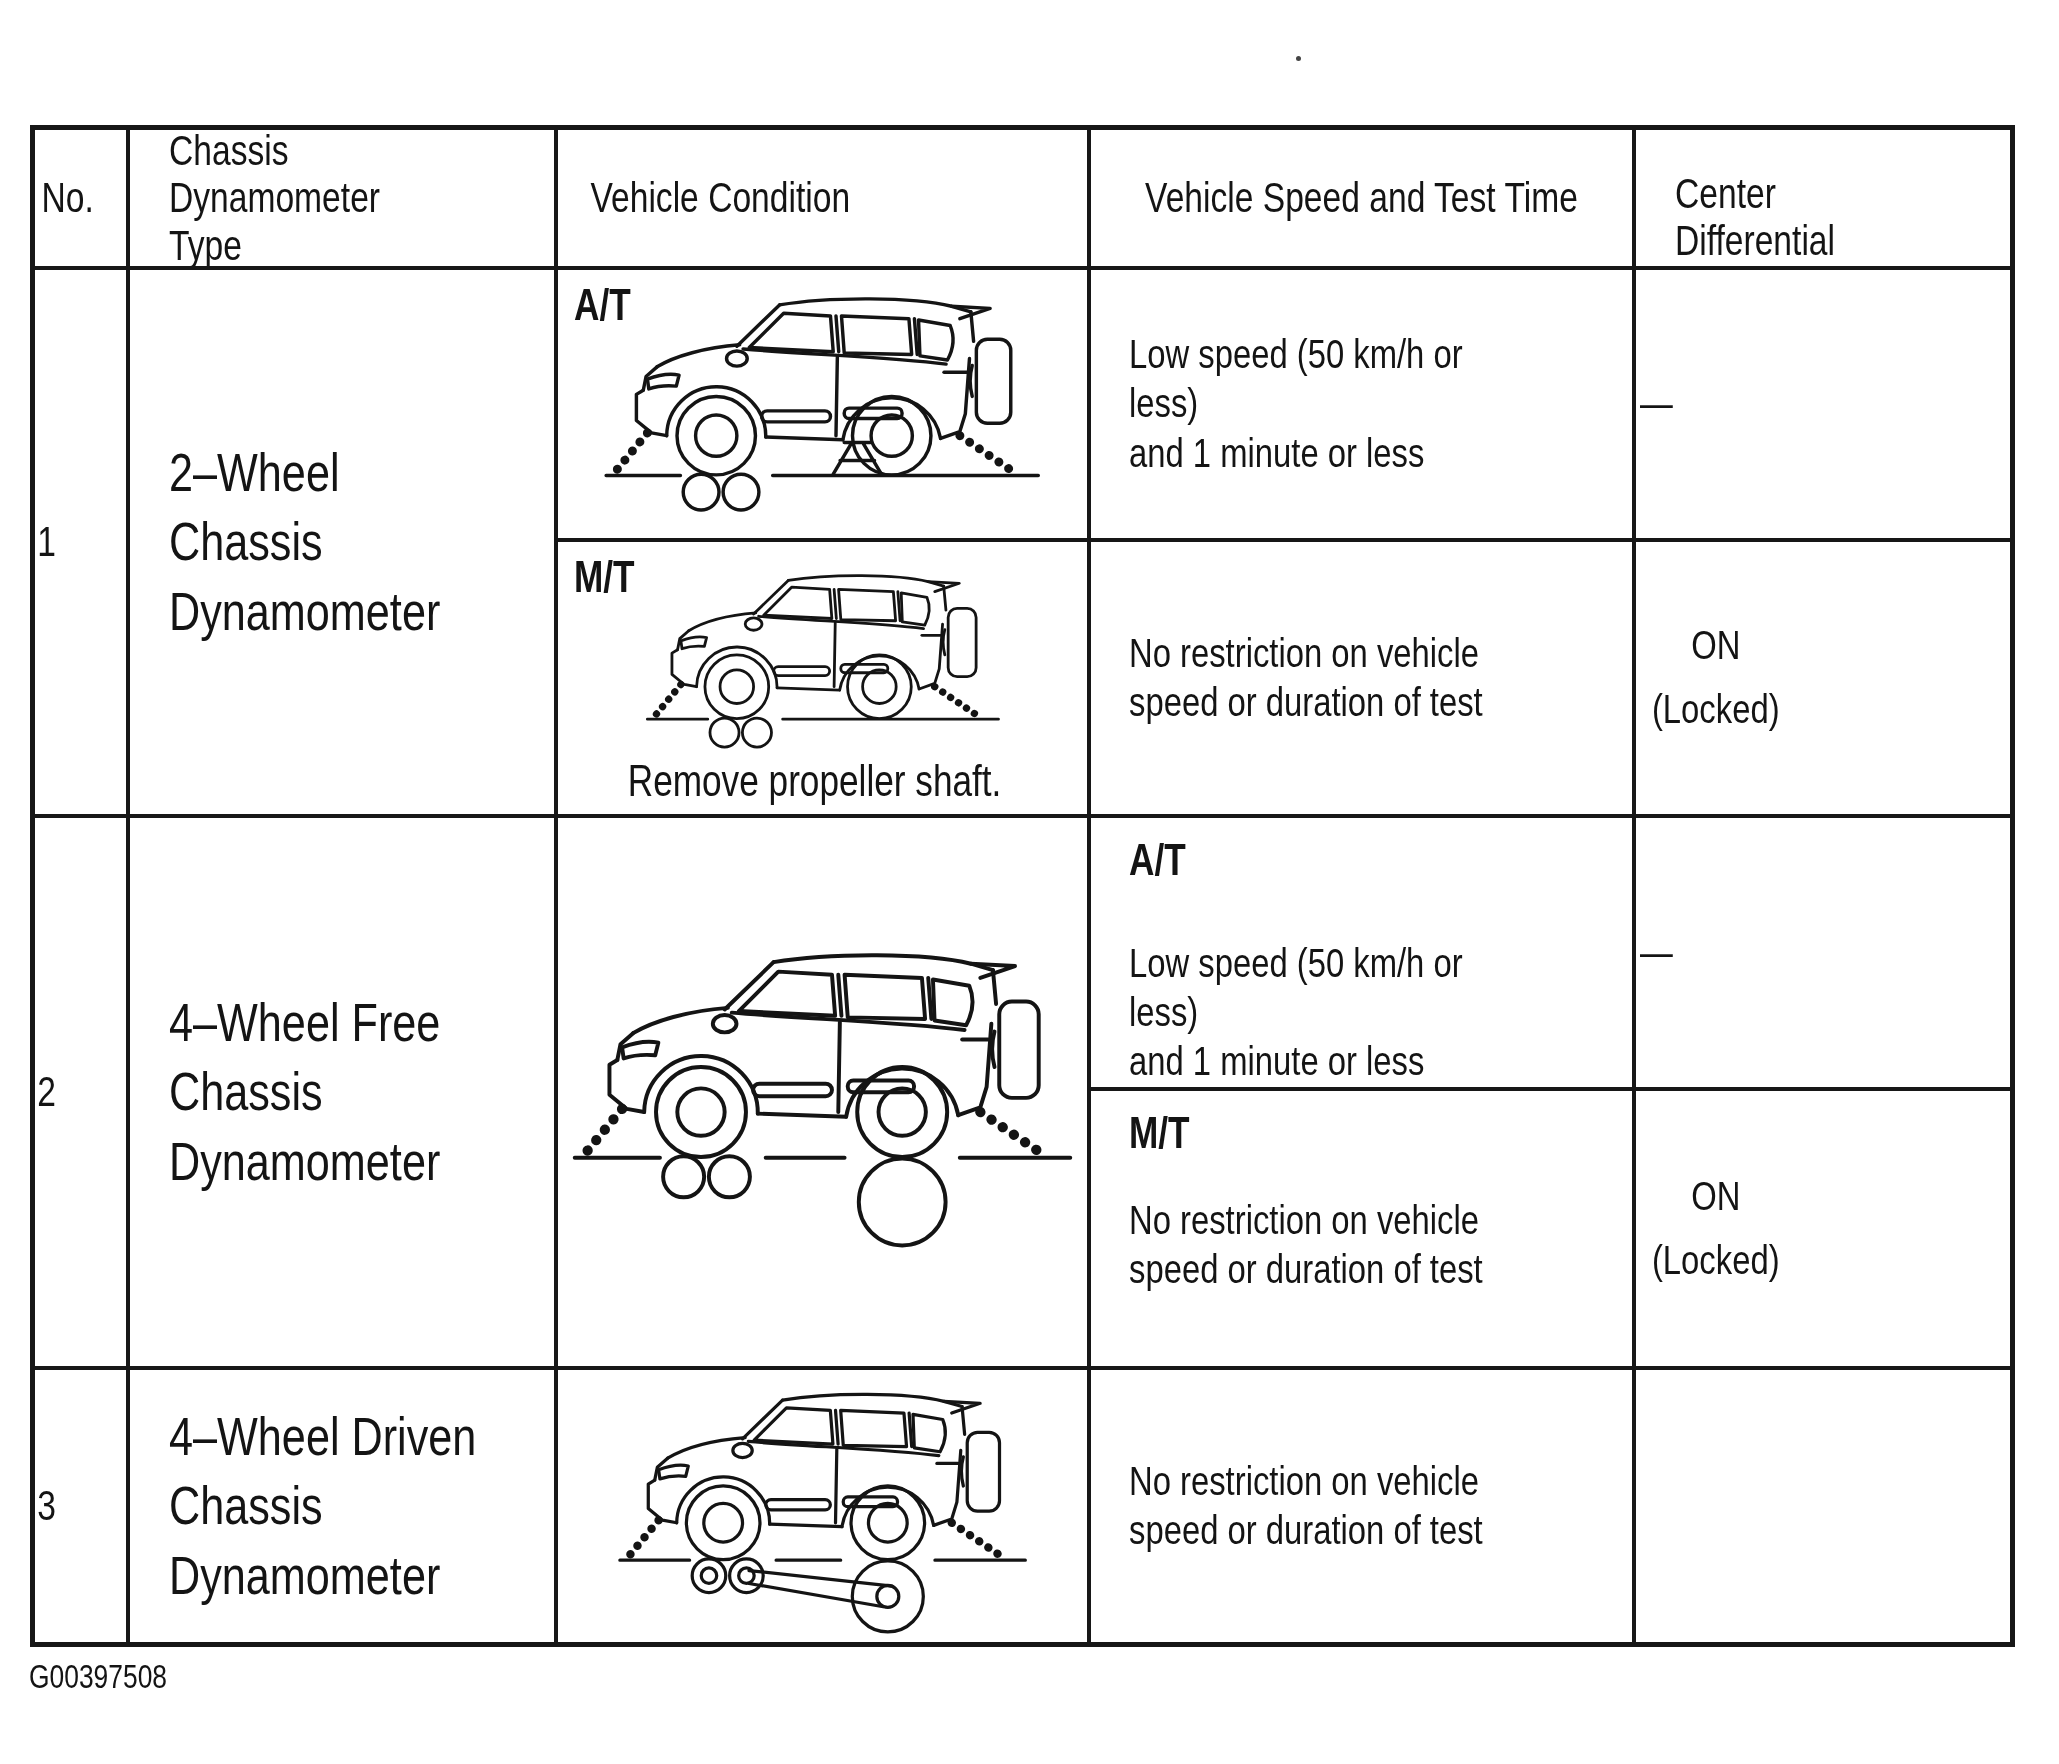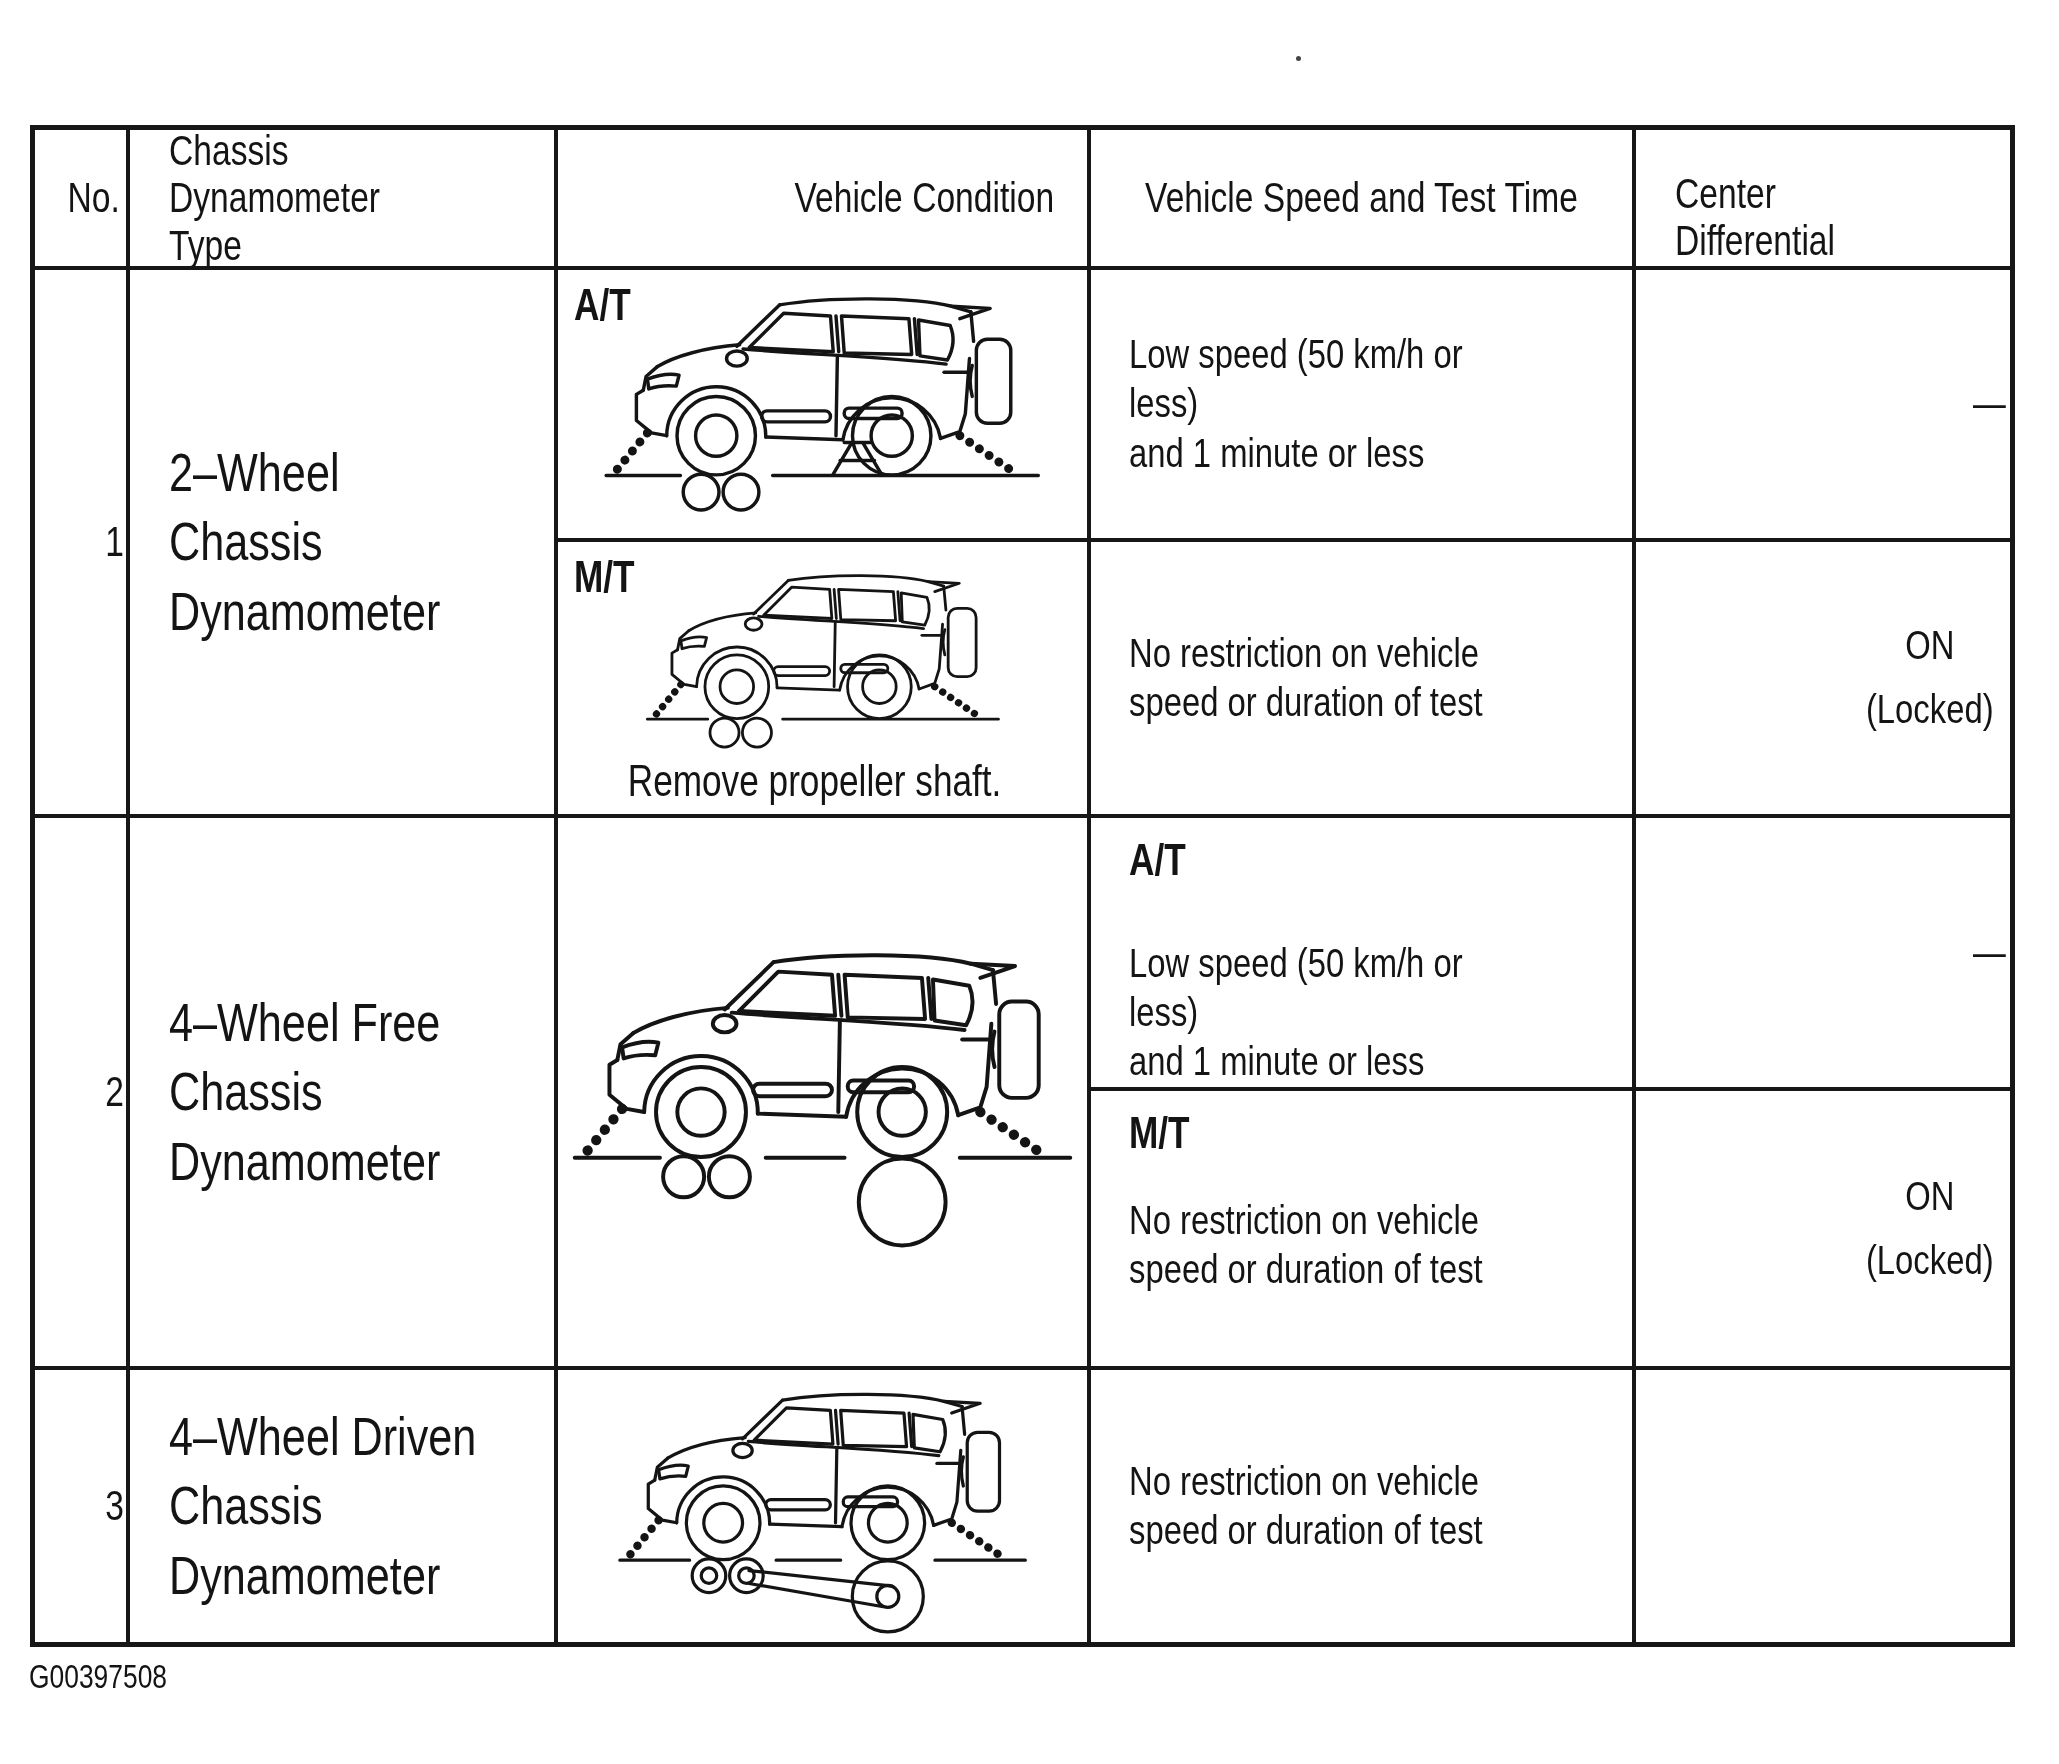--- a/index.html
+++ b/index.html
@@ -15,21 +15,21 @@
     position:absolute; left:30px; top:125px;
     width:1975px; height:1512px;
     display:grid;
     grid-template-columns:95px 428px 533px 545px 374px;
     grid-template-rows:140px 272px 276px 273px 279px 272px;
     border:5px solid var(--ink);
     background:#fff;
     box-sizing:content-box;
   }
   .cell {
-    position:relative; display:flex; align-items:center; justify-content:flex-end;
+    position:relative; display:flex; align-items:center; justify-content:flex-start;
     border-right:4px solid var(--ink); border-bottom:4px solid var(--ink);
     overflow:hidden;
   }
   .bR0 { border-right:none; }
   .bB0 { border-bottom:none; }
   .left  { justify-content:flex-start; padding-left:39px; }
   .topL  { align-items:flex-start; padding-top:12px;margin-top:28px; }
 
   .tx   { display:inline-block; transform:scaleX(.8); transform-origin:0 50%; }
   .tx-c { display:inline-block; transform:scaleX(.8); transform-origin:50% 50%; text-align:center; }

